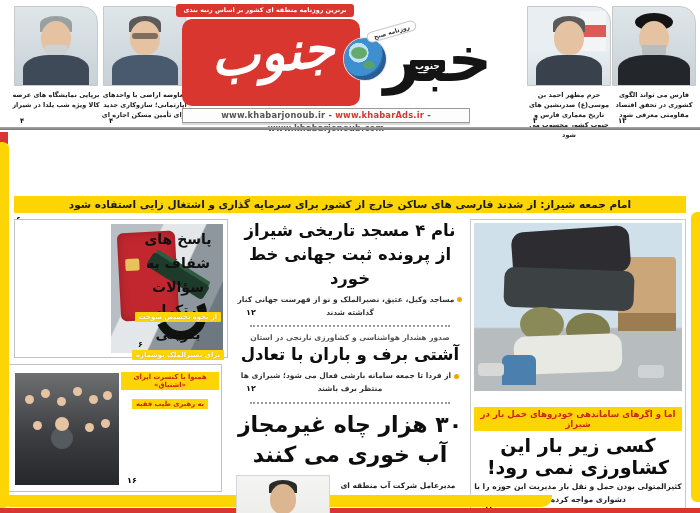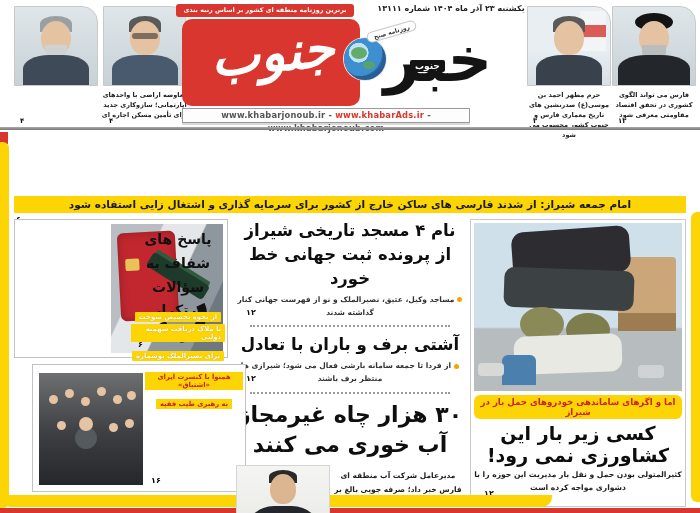--- a/index.html
+++ b/index.html
@@ -134,30 +134,30 @@
   .cargo-photo .b2 { position:absolute; left:30px; top:46px; width:130px; height:40px; background:#3c4143;
                      border-radius:10px; transform:rotate(2deg); }
   .cargo-photo .b3 { position:absolute; left:46px; top:84px; width:44px; height:34px; background:#8a8a58;
                      border-radius:50%; box-shadow:46px 6px 0 #7d7d4e; }
   .cargo-photo .sack { position:absolute; left:40px; top:112px; width:108px; height:38px; background:#e9e9e4;
                        border-radius:12px; transform:rotate(-2deg); }
   .cargo-photo .cab { position:absolute; left:28px; top:132px; width:34px; height:30px; background:#4a7fae;
                       border-radius:6px 6px 0 0; }
   .cargo-photo .car { position:absolute; left:4px; top:140px; width:26px; height:13px; background:#d8d8d6;
                       border-radius:4px; box-shadow:160px 2px 0 #cfd3d6; }
-  .cargo-kicker { margin-top:4px; background:#fdd404; color:#cc2118; font-size:8.6px; font-weight:bold;
-                  text-align:center; padding:2px 0;border-radius:6px; }
+  .cargo-kicker { margin-top:16px; background:#fdd404; color:#cc2118; font-size:8.6px; font-weight:bold;
+                  text-align:center; padding:2px 0; }
   .cargo-headline { font-size:19px; font-weight:bold; color:#0d0d0d; text-align:center; margin-top:3px;
                     letter-spacing:-.5px; }
   .cargo-sub { position:relative; font-size:7.6px; font-weight:bold; color:#222; text-align:center;
                line-height:1.7; margin-top:3px; padding-bottom:8px; }
   .cargo-sub .st-page { bottom:2px; }
 
   
-  .box-concert { position:absolute; left:32px; top:364px; width:214px; height:128px; border:1px solid #c2c2c2;
+  .box-concert { position:absolute; left:8px; top:364px; width:214px; height:128px; border:1px solid #c2c2c2;
                  background:#fff; }
   .choir-photo { position:absolute; left:6px; top:8px; width:104px; height:112px; overflow:hidden;
                  background:linear-gradient(#6e6f71, #3c3e41 55%, #26272a); }
   .choir-photo .faces { position:absolute; left:10px; top:22px; width:9px; height:9px; border-radius:50%;
                         background:#e6c3a2;
                         box-shadow:16px -6px 0 #e6c3a2, 32px 2px 0 #e6c3a2, 48px -8px 0 #e6c3a2,
                                    64px 0 0 #e6c3a2, 78px -4px 0 #e6c3a2, 8px 26px 0 #e6c3a2,
                                    60px 28px 0 #e6c3a2, 76px 24px 0 #e6c3a2; }
   .choir-photo .cond { position:absolute; left:40px; top:44px; width:14px; height:14px; border-radius:50%;
                        background:#e6c3a2; box-shadow:0 14px 0 4px #555a5e; }
@@ -171,32 +171,32 @@
 </head>
 <body>
 
 <div class="page">
 
   <div class="tportrait p1" style="left:14px">
     <div class="hair"></div>
     <div class="head"></div>
     <div class="torso"></div>
   </div>
+  <div class="tcaption" style="left:12px">برپایی نمایشگاه های عرضه کالا ویژه شب یلدا در شیراز</div>
   <span class="tpage" style="left:20px">۴</span>
 
   <div class="tportrait p2" style="left:103px">
     <div class="hair"></div>
     <div class="head"></div>
     <div class="torso"></div>
   </div>
   <div class="tcaption" style="left:101px">معاوضه اراضی با واحدهای آپارتمانی؛ سازوکاری جدید برای تأمین مسکن اجاره ای</div>
   <span class="tpage" style="left:109px">۴</span>
 
   <div class="slogan">برترین روزنامه منطقه ای کشور بر اساس رتبه بندی وزارت ارشاد</div>
-  <div class="dateline">یکشنبه ۲۳ آذر ماه ۱۴۰۴ شماره ۱۳۱۱۱</div>
   <div class="redbox">
     <div class="jonoub-script">جنوب</div>
   </div>
   <div class="khabar">خبر</div>
   <div class="jonoub-label">جنوب</div>
   <div class="globe"></div>
   <div class="ribbon">روزنامه صبح</div>
   <div class="urlbar"><span>www.khabarjonoub.ir</span><span> - </span><span class="mid">www.khabarAds.ir</span><span> - </span><span>www.khabarjonoub.com</span></div>
 
   <div class="tportrait p3" style="left:527px">
@@ -229,35 +229,36 @@
 
   <div class="box-fuel">
     <div class="fuel-photo">
       <div class="fcard"></div>
       <div class="fhose"></div>
       <div class="fnozzle"></div>
     </div>
     <div class="fuel-headline">پاسخ های شفاف به سؤالات پرتکرار بنزینی</div>
     <div class="fuel-subs">
       <span class="yline">از نحوه تخصیص سوخت</span><br>
-      <span class="yline">تا ملاک دریافت سهمیه دولتی</span><br>
+      <br>
       <span class="yline">برای نصیرالملک نوشماره</span>
     </div>
     <span class="fuel-page">۶</span>
   </div>
 
   <div class="col-center">
     <div>
       <div class="st-head">نام ۴ مسجد تاریخی شیراز از پرونده ثبت جهانی خط خورد</div>
       <div class="st-sub"><span class="dot"></span><span>مساجد وکیل، عتیق، نصیرالملک و نو از فهرست جهانی کنار گذاشته شدند</span>
         <span class="st-page">۱۲</span>
       </div>
     </div>
     <div class="dotline"></div>
     <div>
+      <div class="st-kicker">صدور هشدار هواشناسی و کشاورزی نارنجی در استان</div>
       <div class="st-head">آشتی برف و باران با تعادل</div>
       <div class="st-sub"><span class="dot"></span><span>از فردا تا جمعه سامانه بارشی فعال می شود؛ شیرازی ها منتظر برف باشند</span>
         <span class="st-page">۱۲</span>
       </div>
     </div>
     <div class="dotline"></div>
     <div>
       <div class="wells-head">۳۰ هزار چاه غیرمجاز آب خوری می کنند</div>
       <div class="wells-row">
         <div class="wells-text">

